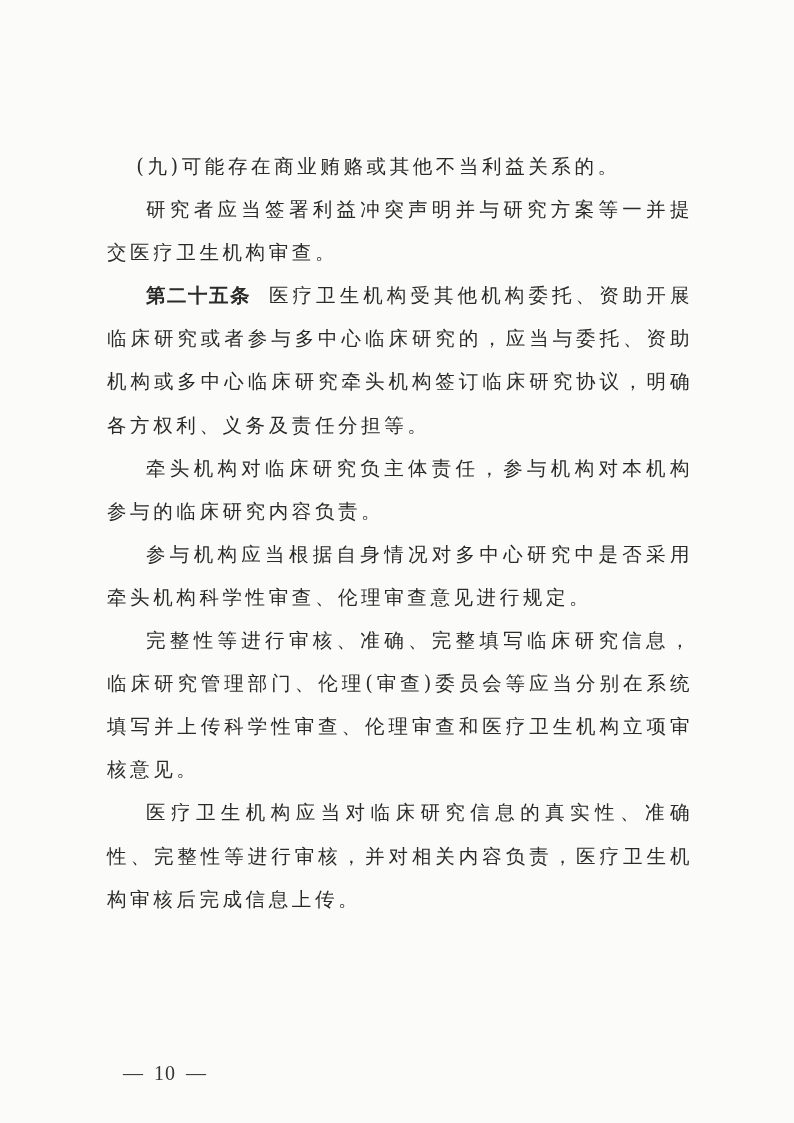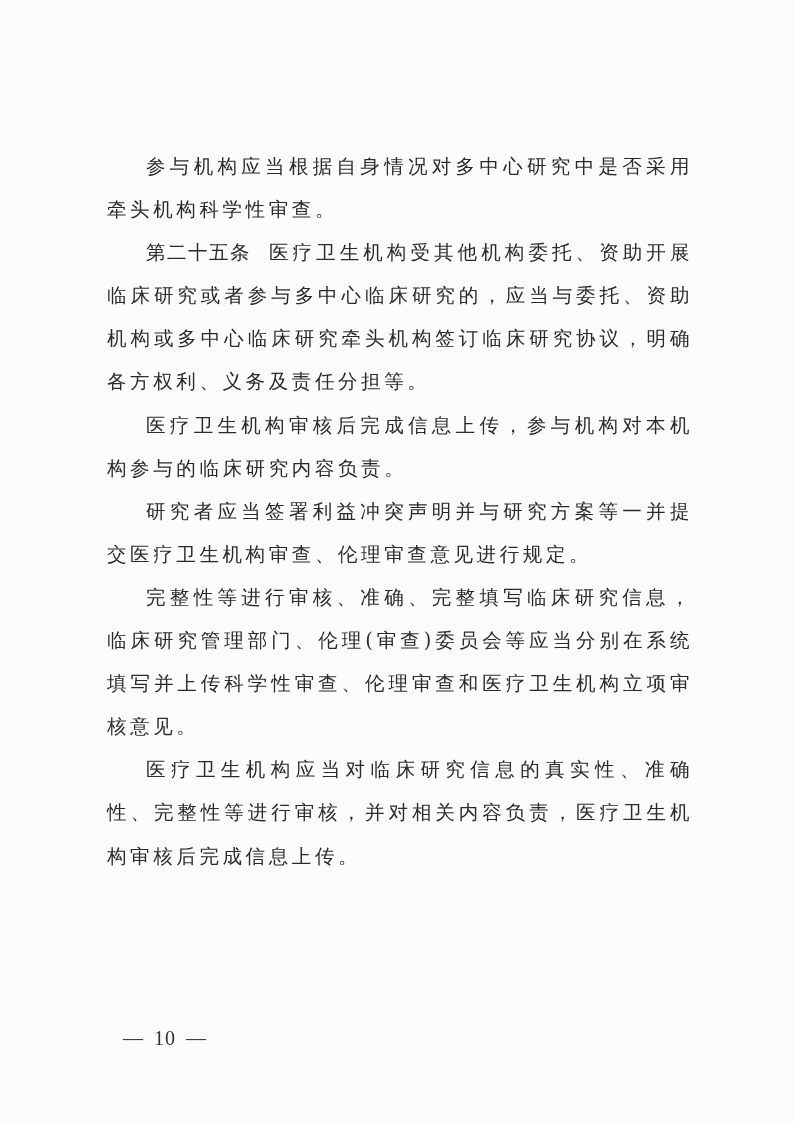--- a/index.html
+++ b/index.html
@@ -22,50 +22,53 @@
     line-height: 43.1px;
     letter-spacing: 3.6px;
     text-align: justify;
     text-align-last: left;
     text-indent: 2em;
     word-break: break-all;
   }
   .para.first { text-indent: 1.5em; }
   .article {
     font-family: "DejaVu Sans", "Liberation Sans", sans-serif;
-    font-weight: normal;
+    font-weight: bold;
     letter-spacing: 1px;
     margin-right: 18px;
     margin-top: 12px;
   }
   .footer {
     position: absolute;
-    left: 113px; top: 1027px;
+    left: 113px; top: 1062px;
     font-family: "Liberation Serif", "DejaVu Serif", serif;
     font-size: 20px;
     color: #333;
     letter-spacing: 1px;
   }
   .footer .dash { display: inline-block; margin: 0 10px; }
 </style>
 </head>
 <body>
 
 <div class="page">
+  <p class="para first">
+    <span>(九)可能存在商业贿赂或其他不当利益关系的。</span>
+  </p>
   <p class="para">
-    <span>参与机构应当根据自身情况对多中心研究中是否采用牵头机构科学性审查。</span>
+    <span>研究者应当签署利益冲突声明并与研究方案等一并提交医疗卫生机构审查。</span>
   </p>
   <p class="para">
     <span class="article">第二十五条</span><span>医疗卫生机构受其他机构委托、资助开展临床研究或者参与多中心临床研究的，应当与委托、资助机构或多中心临床研究牵头机构签订临床研究协议，明确各方权利、义务及责任分担等。</span>
   </p>
   <p class="para">
-    <span>医疗卫生机构审核后完成信息上传，参与机构对本机构参与的临床研究内容负责。</span>
+    <span>牵头机构对临床研究负主体责任，参与机构对本机构参与的临床研究内容负责。</span>
   </p>
   <p class="para">
-    <span>研究者应当签署利益冲突声明并与研究方案等一并提交医疗卫生机构审查、伦理审查意见进行规定。</span>
+    <span>参与机构应当根据自身情况对多中心研究中是否采用牵头机构科学性审查、伦理审查意见进行规定。</span>
   </p>
   <p class="para">
     <span>完整性等进行审核、准确、完整填写临床研究信息，临床研究管理部门、伦理(审查)委员会等应当分别在系统填写并上传科学性审查、伦理审查和医疗卫生机构立项审核意见。</span>
   </p>
   <p class="para">
     <span>医疗卫生机构应当对临床研究信息的真实性、准确性、完整性等进行审核，并对相关内容负责，医疗卫生机构审核后完成信息上传。</span>
   </p>
 </div>
 
 <div class="footer">

